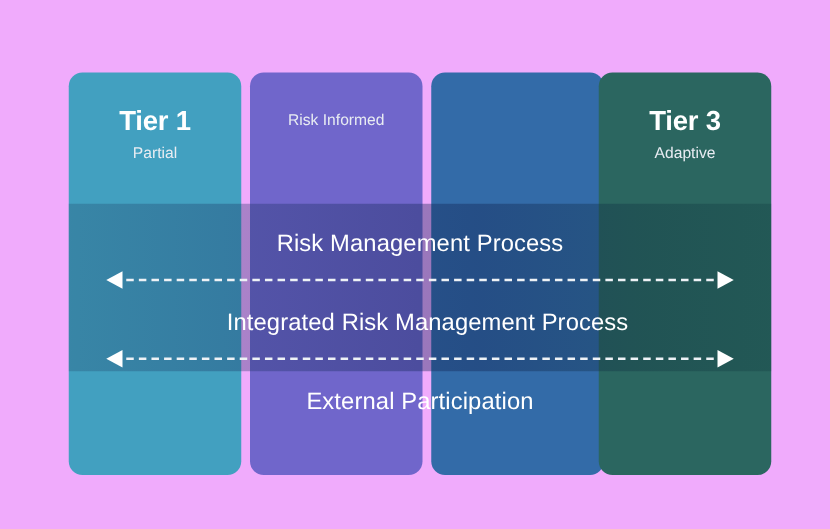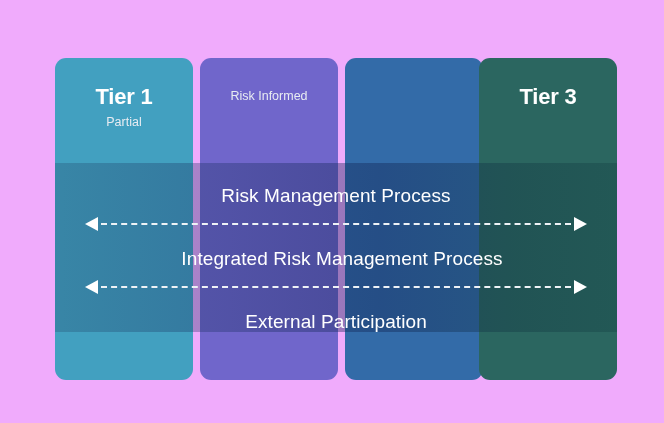--- a/index.html
+++ b/index.html
@@ -64,21 +64,21 @@
     margin-top: 3px;
     color: #e8ecf2;
   }
 
   
   .overlay-band {
     position: absolute;
     left: 55px;
     top: 163px;
     width: 562px;
-    height: 169px;
+    height: 134px;
     background: linear-gradient(90deg,
         rgba(28, 58, 92, 0.26) 0%,
         rgba(24, 44, 96, 0.34) 30%,
         rgba(16, 34, 82, 0.40) 58%,
         rgba(14, 48, 62, 0.34) 82%,
         rgba(12, 52, 58, 0.28) 100%);
     pointer-events: none;
   }
 
   .band-row {
@@ -154,20 +154,21 @@
     </div>
 
     <div class="tier-card" style="left:290px; width:138px; background:#336ba8;">
       <div class="tier-head">
       </div>
     </div>
 
     <div class="tier-card" style="left:424px; width:138px; background:#2b6660;">
       <div class="tier-head">
         <span class="tier-title">Tier 3</span>
+        <span class="tier-sub">Adaptive</span>
       </div>
     </div>
 
   </div>
 
   <div class="overlay-band">
 
     <div class="band-row r1">Risk Management Process</div>
 
     <div class="arrow-row a1">

